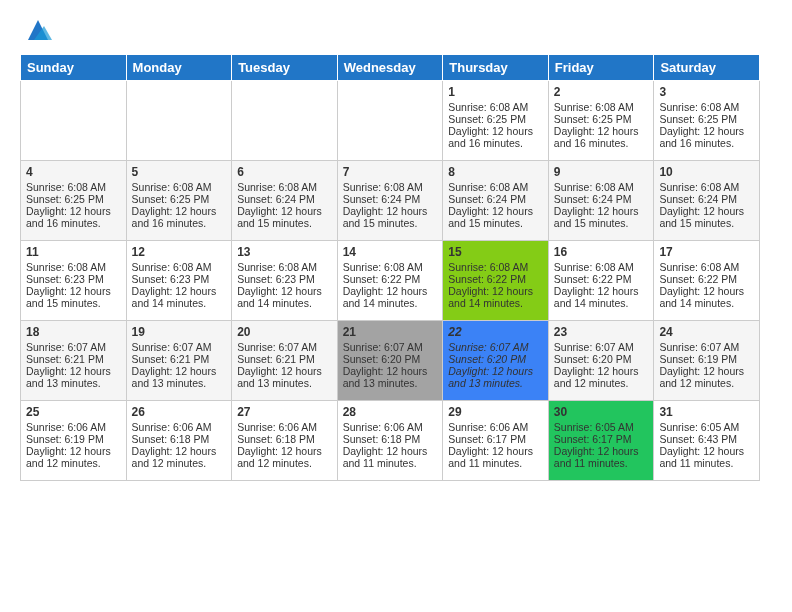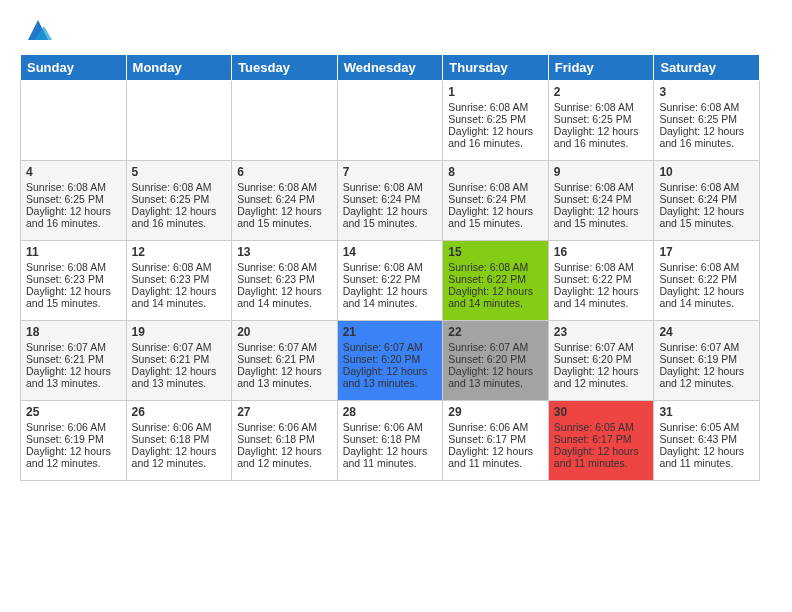--- a/index.html
+++ b/index.html
@@ -277,28 +277,28 @@
             <div>Daylight: 12 hours</div>
             <div>and 13 minutes.</div>
           </td>
           <td style="background: rgb(245, 245, 245); margin-top: 9px;">
             <span class="day-number">20</span>
             <div>Sunrise: 6:07 AM</div>
             <div>Sunset: 6:21 PM</div>
             <div>Daylight: 12 hours</div>
             <div>and 13 minutes.</div>
           </td>
-          <td style="background: #3b82f6; margin-top: 24px;">
+          <td style="background: #a3a3a3; margin-top: 24px;">
             <span class="day-number">21</span>
             <div>Sunrise: 6:07 AM</div>
             <div>Sunset: 6:20 PM</div>
             <div>Daylight: 12 hours</div>
             <div>and 13 minutes.</div>
           </td>
-          <td style="background: #a3a3a3;">
+          <td style="background: #3b82f6; font-style: italic;">
             <span class="day-number">22</span>
             <div>Sunrise: 6:07 AM</div>
             <div>Sunset: 6:20 PM</div>
             <div>Daylight: 12 hours</div>
             <div>and 13 minutes.</div>
           </td>
           <td style="background: rgb(245, 245, 245);">
             <span class="day-number">23</span>
             <div>Sunrise: 6:07 AM</div>
             <div>Sunset: 6:20 PM</div>
@@ -342,21 +342,21 @@
             <div>Daylight: 12 hours</div>
             <div>and 11 minutes.</div>
           </td>
           <td style="background: rgb(255, 255, 255);">
             <span class="day-number">29</span>
             <div>Sunrise: 6:06 AM</div>
             <div>Sunset: 6:17 PM</div>
             <div>Daylight: 12 hours</div>
             <div>and 11 minutes.</div>
           </td>
-          <td style="background: #ef4444;">
+          <td style="background: #22c55e;">
             <span class="day-number">30</span>
             <div>Sunrise: 6:05 AM</div>
             <div>Sunset: 6:17 PM</div>
             <div>Daylight: 12 hours</div>
             <div>and 11 minutes.</div>
           </td>
           <td style="background: rgb(255, 255, 255);">
             <span class="day-number">31</span>
             <div>Sunrise: 6:05 AM</div>
             <div>Sunset: 6:43 PM</div>

